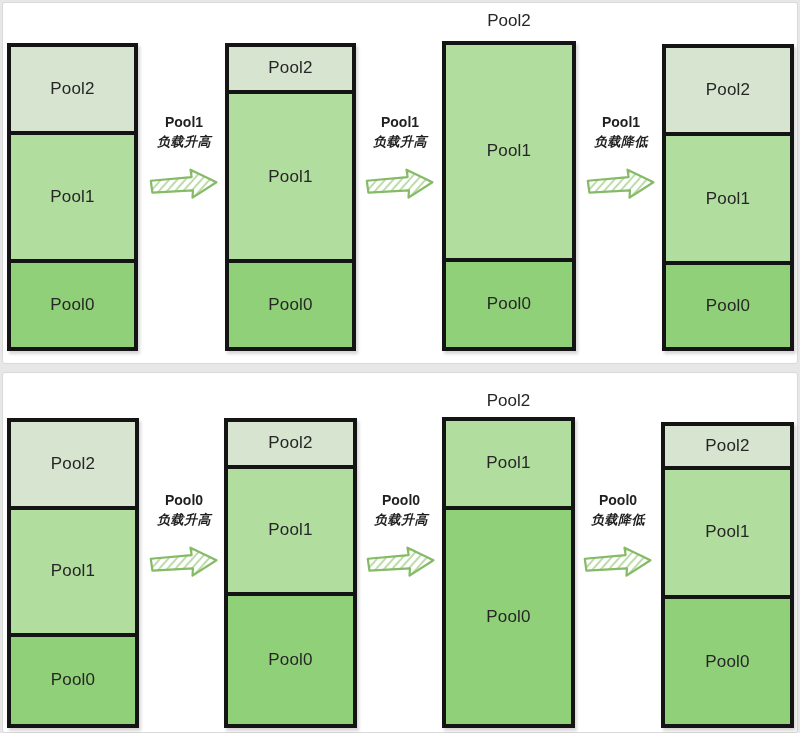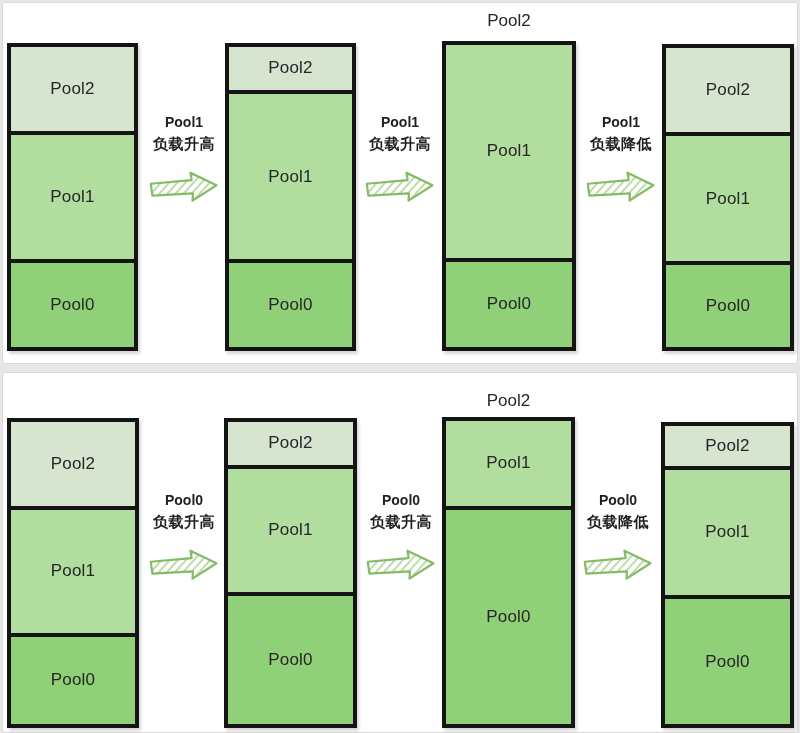--- a/index.html
+++ b/index.html
@@ -34,21 +34,21 @@
     position:absolute;text-align:center;font-size:17px;color:#262626;
   }
   .arrow-group{
     position:absolute;width:88px;
     display:flex;flex-direction:column;align-items:center;
   }
   .arrow-label{
     text-align:center;color:#1f1f1f;line-height:1.42;
   }
   .al1{font-size:14px;font-weight:600;}
-  .al2{font-size:15px;font-weight:700;letter-spacing:.5px;}
+  .al2{font-size:13px;font-weight:700;letter-spacing:.5px;font-style:italic;}
   .arrow-svg{margin-top:13px;display:block;}
   .arrow-shape{
     stroke:#85ba66;stroke-width:2.2;stroke-linejoin:round;
     fill:url(#hatchPattern);
   }
   .defs-svg{position:absolute;width:0;height:0;}
 </style>
 </head>
 <body>
 

